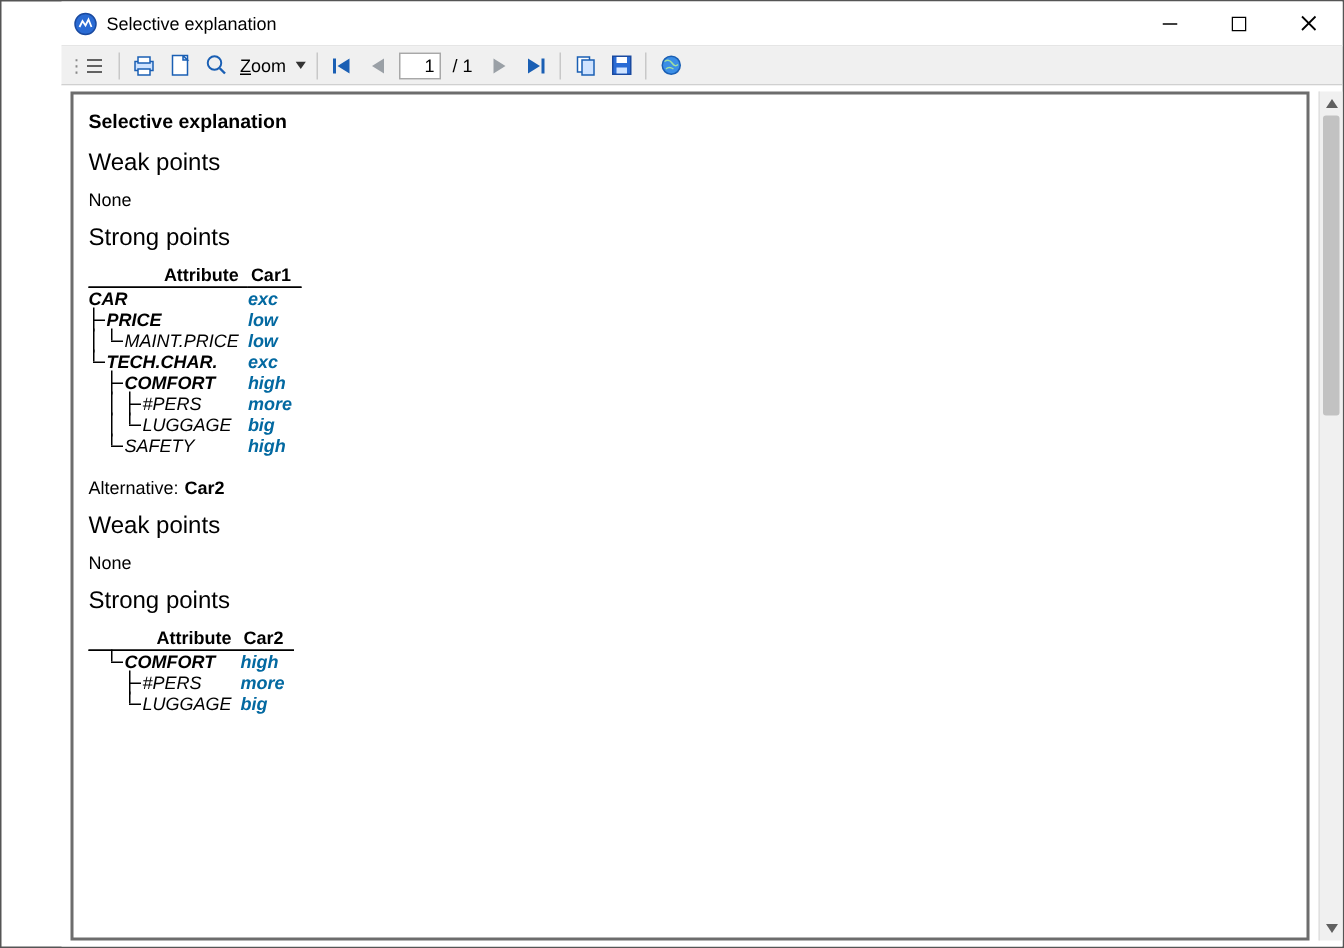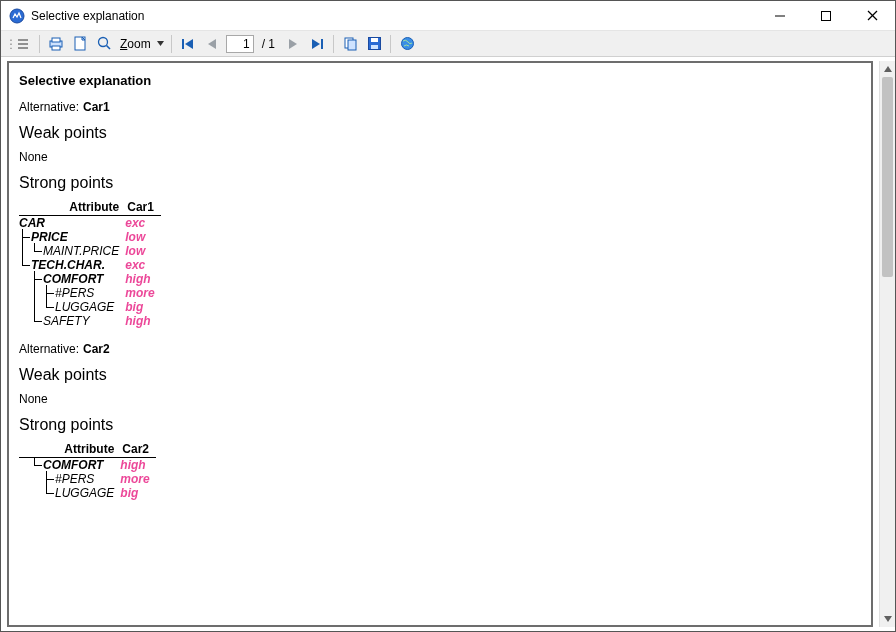--- a/index.html
+++ b/index.html
@@ -2,21 +2,21 @@
 <html><head>
 <meta charset="utf-8">
 <style>
   * { box-sizing: border-box; margin: 0; padding: 0; }
   html, body {
     width: 896px; height: 632px;
     font-family: "Segoe UI", Tahoma, sans-serif;
     font-size: 12px; color: #000; background: #fff;
     overflow: hidden;
   }
-  .window { width: 896px; height: 632px; border: 1px solid #555; display: flex; flex-direction: column; background: #fff; }
+  .window { width: 896px; height: 632px; border: 1px solid #555; display: flex; flex-direction: column; background: #fff; padding-left: 40px; }
   .titlebar { height: 30px; display: flex; align-items: center; background: #fff; border-bottom: 1px solid #e5e5e5; }
   .titlebar .app-icon { width: 16px; height: 16px; margin: 0 6px 0 8px; display: flex; align-items: center; justify-content: center; }
   .titlebar .title { flex: 1; font-size: 12px; color: #000; }
   .win-controls { display: flex; height: 100%; }
   .win-btn { width: 46px; display: flex; align-items: center; justify-content: center; }
   .win-btn svg { display: block; }
   .menubar { height: 22px; display: flex; align-items: center; background: #f0f0f0; padding: 0 8px; gap: 14px; }
   .menubar .menu-item { font-size: 12px; }
   .menubar .menu-item .ul { text-decoration: underline; }
   .toolbar { height: 26px; display: flex; align-items: center; background: #f0f0f0; border-bottom: 1px solid #d0d0d0; padding: 0 4px; gap: 4px; }
@@ -46,21 +46,21 @@
   .alt-line { font-size: 12px; margin: 6px 0 10px 0; }
   .alt-line .label { }
   .alt-line .val { font-weight: bold; margin-left: 4px; }
   .section-head { font-size: 16px; margin: 8px 0 8px 0; }
   .none-txt { font-size: 12px; margin: 6px 0 10px 0; }
 
   table.attr-tbl { border-collapse: collapse; font-size: 12px; margin-bottom: 14px; }
   table.attr-tbl th { text-align: right; font-weight: bold; padding: 0 6px 1px 0; border-bottom: 1px solid #000; }
   table.attr-tbl th.val-col { text-align: left; padding-left: 2px; }
   table.attr-tbl td { padding: 0 6px 0 0; vertical-align: top; white-space: nowrap; line-height: 14px; font-style: italic; }
-  table.attr-tbl td.val { color: #ec4899; font-weight: bold; font-style: italic; }
+  table.attr-tbl td.val { color: #0369a1; font-weight: bold; font-style: italic; }
 
   .tree-cell { font-family: inherit; }
   .tl { display:inline-block; width:12px; text-align:left; position:relative; height:14px; vertical-align:top; }
   .tl.v::before { content:""; position:absolute; left:3px; top:-1px; bottom:-1px; width:1px; background:#000; }
   .tl.branch::before { content:""; position:absolute; left:3px; top:-1px; height:8px; width:1px; background:#000; }
   .tl.branch::after  { content:""; position:absolute; left:3px; top:7px; width:8px; height:1px; background:#000; }
   .tl.branch.cont::before { bottom:-1px; height:auto; }
   .tl.last::before { content:""; position:absolute; left:3px; top:-1px; height:8px; width:1px; background:#000; }
   .tl.last::after  { content:""; position:absolute; left:3px; top:7px; width:8px; height:1px; background:#000; }
   .attr-name { font-size:12px; }
@@ -181,21 +181,20 @@
           <path d="M3 5 Q6 3 8 6 Q10 9 12 7" stroke="#9fe09f" fill="none"></path>
           <path d="M4 10 Q6 8 9 10" stroke="#9fe09f" fill="none"></path>
         </svg>
     </div>
   </div>
 
   <div class="content-wrap">
     <div class="page">
       <h2 class="doc-title">Selective explanation</h2>
       <div id="alternatives-host">
-          <div class="alt-line"><span class="label">Alternative:</span><span class="val">Car1</span></div>
           <div class="section-head">Weak points</div>
           <div class="none-txt">None</div>
           <div class="section-head">Strong points</div>
           <table class="attr-tbl">
             <thead>
               <tr>
                 <th>Attribute</th>
                 <th class="val-col">Car1</th>
               </tr>
             </thead>

